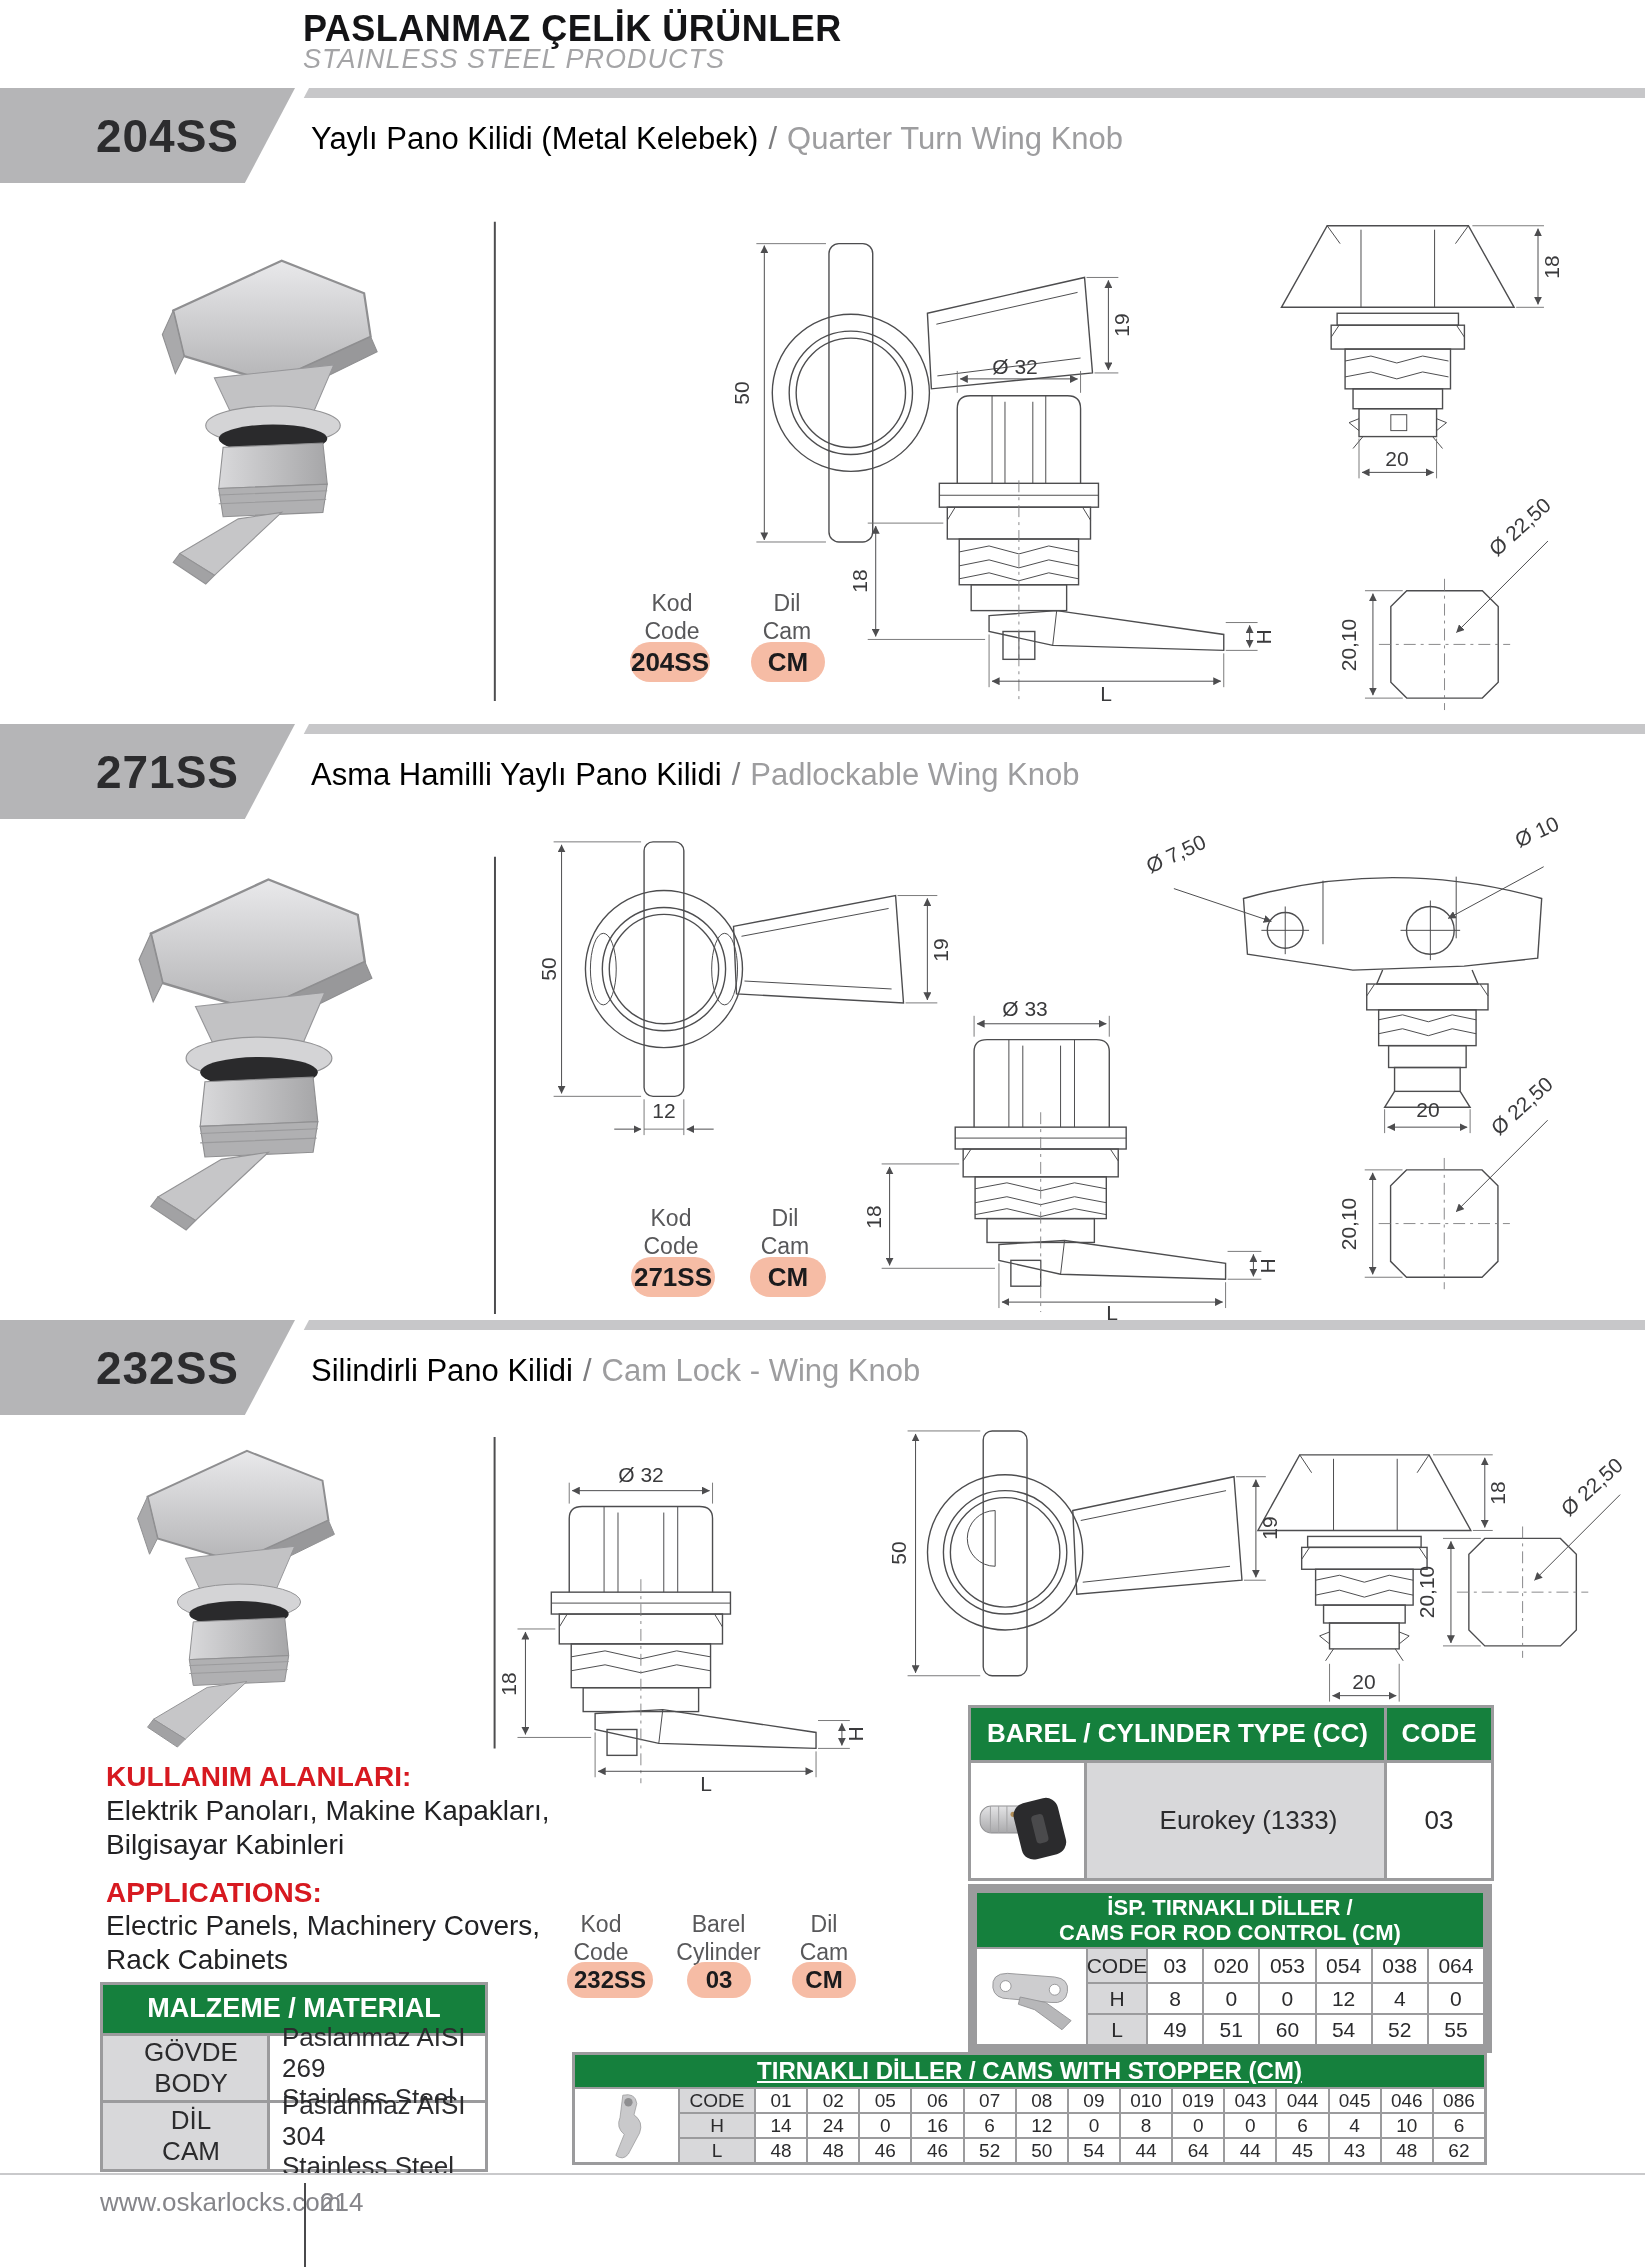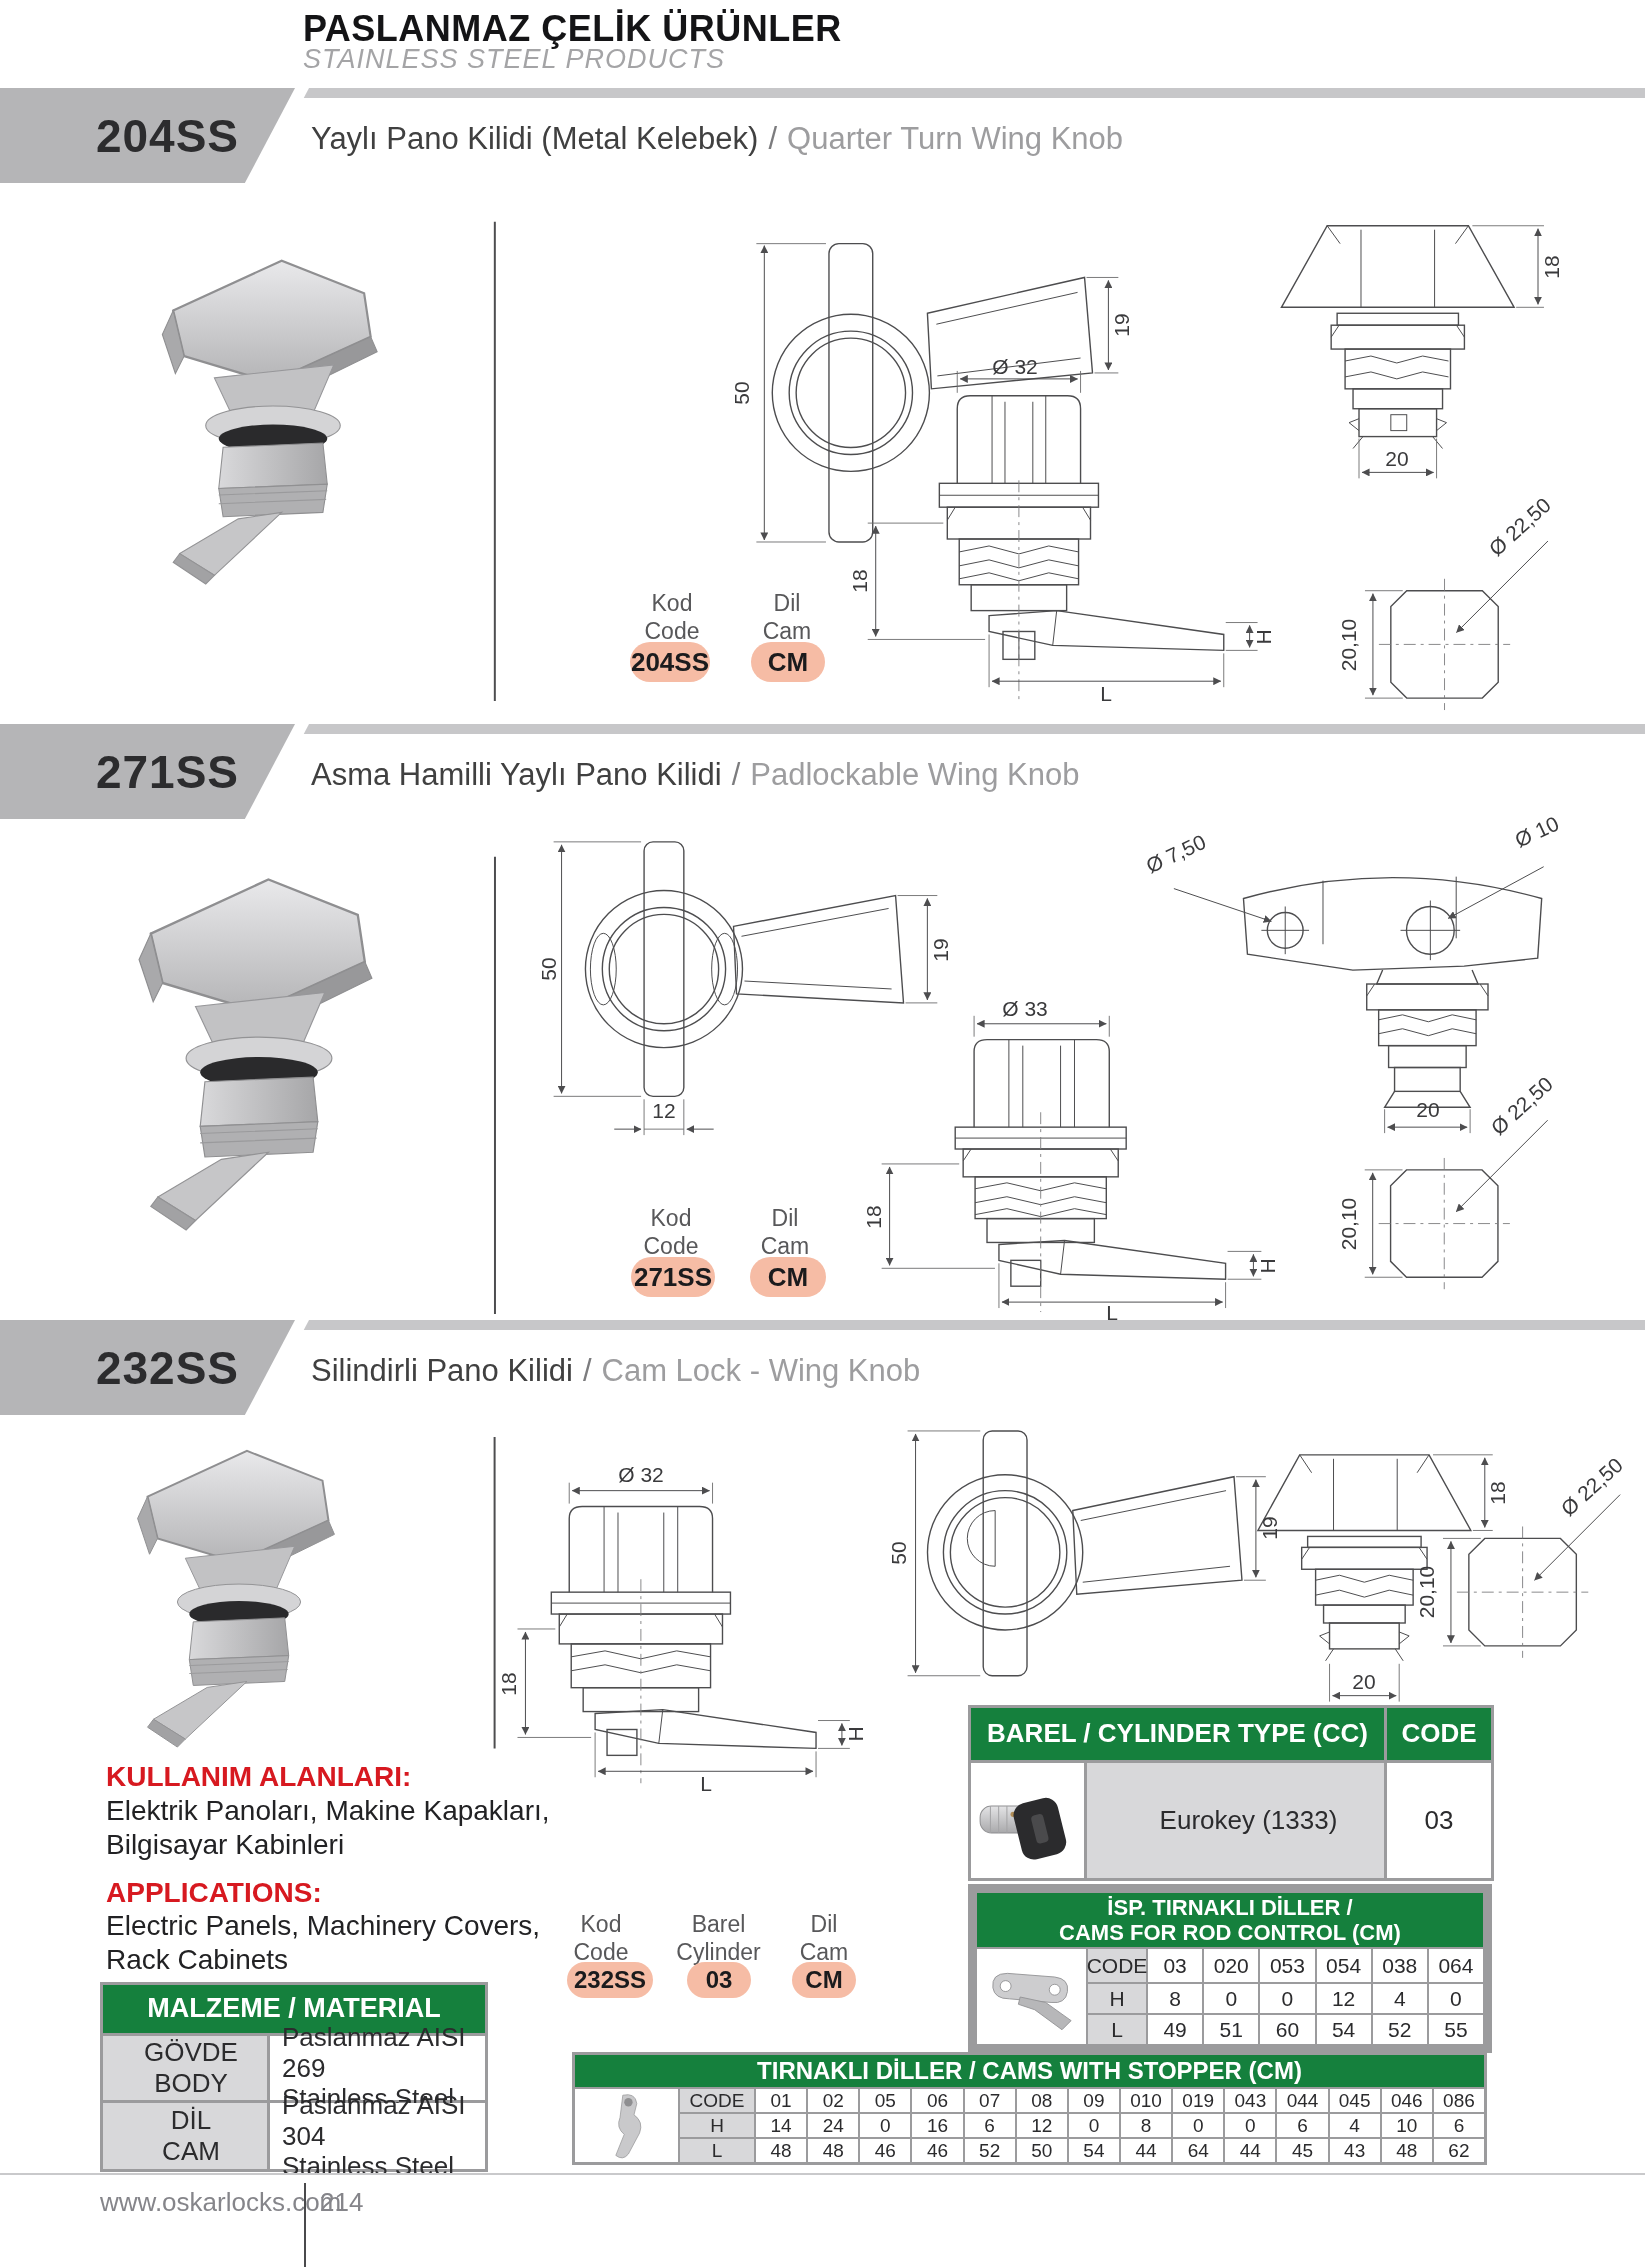--- a/index.html
+++ b/index.html
@@ -14,21 +14,21 @@
   
   .band{position:absolute;left:0;width:100%;height:95px;}
   .band-code{position:absolute;left:0;top:0;width:295px;height:95px;background:#b5b5b7;
              clip-path:polygon(0 0,100% 0,83% 100%,0 100%);
              display:flex;align-items:center;justify-content:center;padding-left:40px;box-sizing:border-box;}
   .band-code span{font-size:46px;font-weight:700;color:#2c2c2e;letter-spacing:1px;}
   .band-title{position:absolute;left:259px;right:0;top:0;bottom:0;background:#fff;
               clip-path:polygon(50px 0,100% 0,100% 100%,0 100%);
               display:flex;align-items:center;padding-left:52px;padding-top:6px;box-sizing:border-box;}
   .band-title::before{content:"";position:absolute;left:0;top:0;right:0;height:10px;background:#c7c7c9;}
-  .band-title .tr{font-size:31px;color:#404040;}
+  .band-title .tr{font-size:31px;color:#000000;}
   .band-title .sep{font-size:31px;color:#7c7c7e;margin:0 10px;}
   .band-title .en{font-size:31px;color:#9d9d9f;}
 
   
   svg.draw{position:absolute;left:0;pointer-events:none;}
   .ol, .ol *{fill:none;stroke:#4d4d4f;stroke-width:1.4px;}
   .thin{stroke-width:1px !important;}
   .xl{stroke:#6b6b6d;stroke-width:.9px;fill:none;}
   .dl{stroke:#4d4d4f;stroke-width:1px;fill:none;marker-start:url(#arw);marker-end:url(#arw);}
   .ldr{stroke:#4d4d4f;stroke-width:1px;fill:none;marker-end:url(#arw);}
@@ -68,21 +68,21 @@
   .barrel-table .cellc,.barrel-table .celll{font-size:26px;}
   .barrel-table .celll{padding-left:26px;}
 
   .rod-table{left:968px;top:1884px;width:524px;padding:9px;gap:2px;
              grid-template-columns:109px 58px repeat(6,1fr);grid-template-rows:54px 33px 29px 29px;}
   .rod-table .hcell{font-size:22px;}
   .rod-table .cellc{font-size:21px;}
 
   .stopper-table{left:572px;top:2052px;width:915px;padding:3px;gap:2px;
              grid-template-columns:103px 74px repeat(14,1fr);grid-template-rows:32px 23px 23px 23px;}
-  .stopper-table .hcell{font-size:24px;}
+  .stopper-table .hcell{font-size:24px;text-decoration:underline;}
   .stopper-table .cellc{font-size:19px;}
 
   
   .foot-rule{position:absolute;left:0;top:2173px;width:100%;height:2px;background:#c9c9cb;}
   .foot-site{position:absolute;left:100px;top:2187px;font-size:26px;color:#85858a;}
   .foot-vline{position:absolute;left:304px;top:2183px;width:2px;height:85px;background:#4a4a4c;}
   .foot-page{position:absolute;left:320px;top:2187px;font-size:26px;color:#85858a;}
 </style>
 </head>
 <body>

